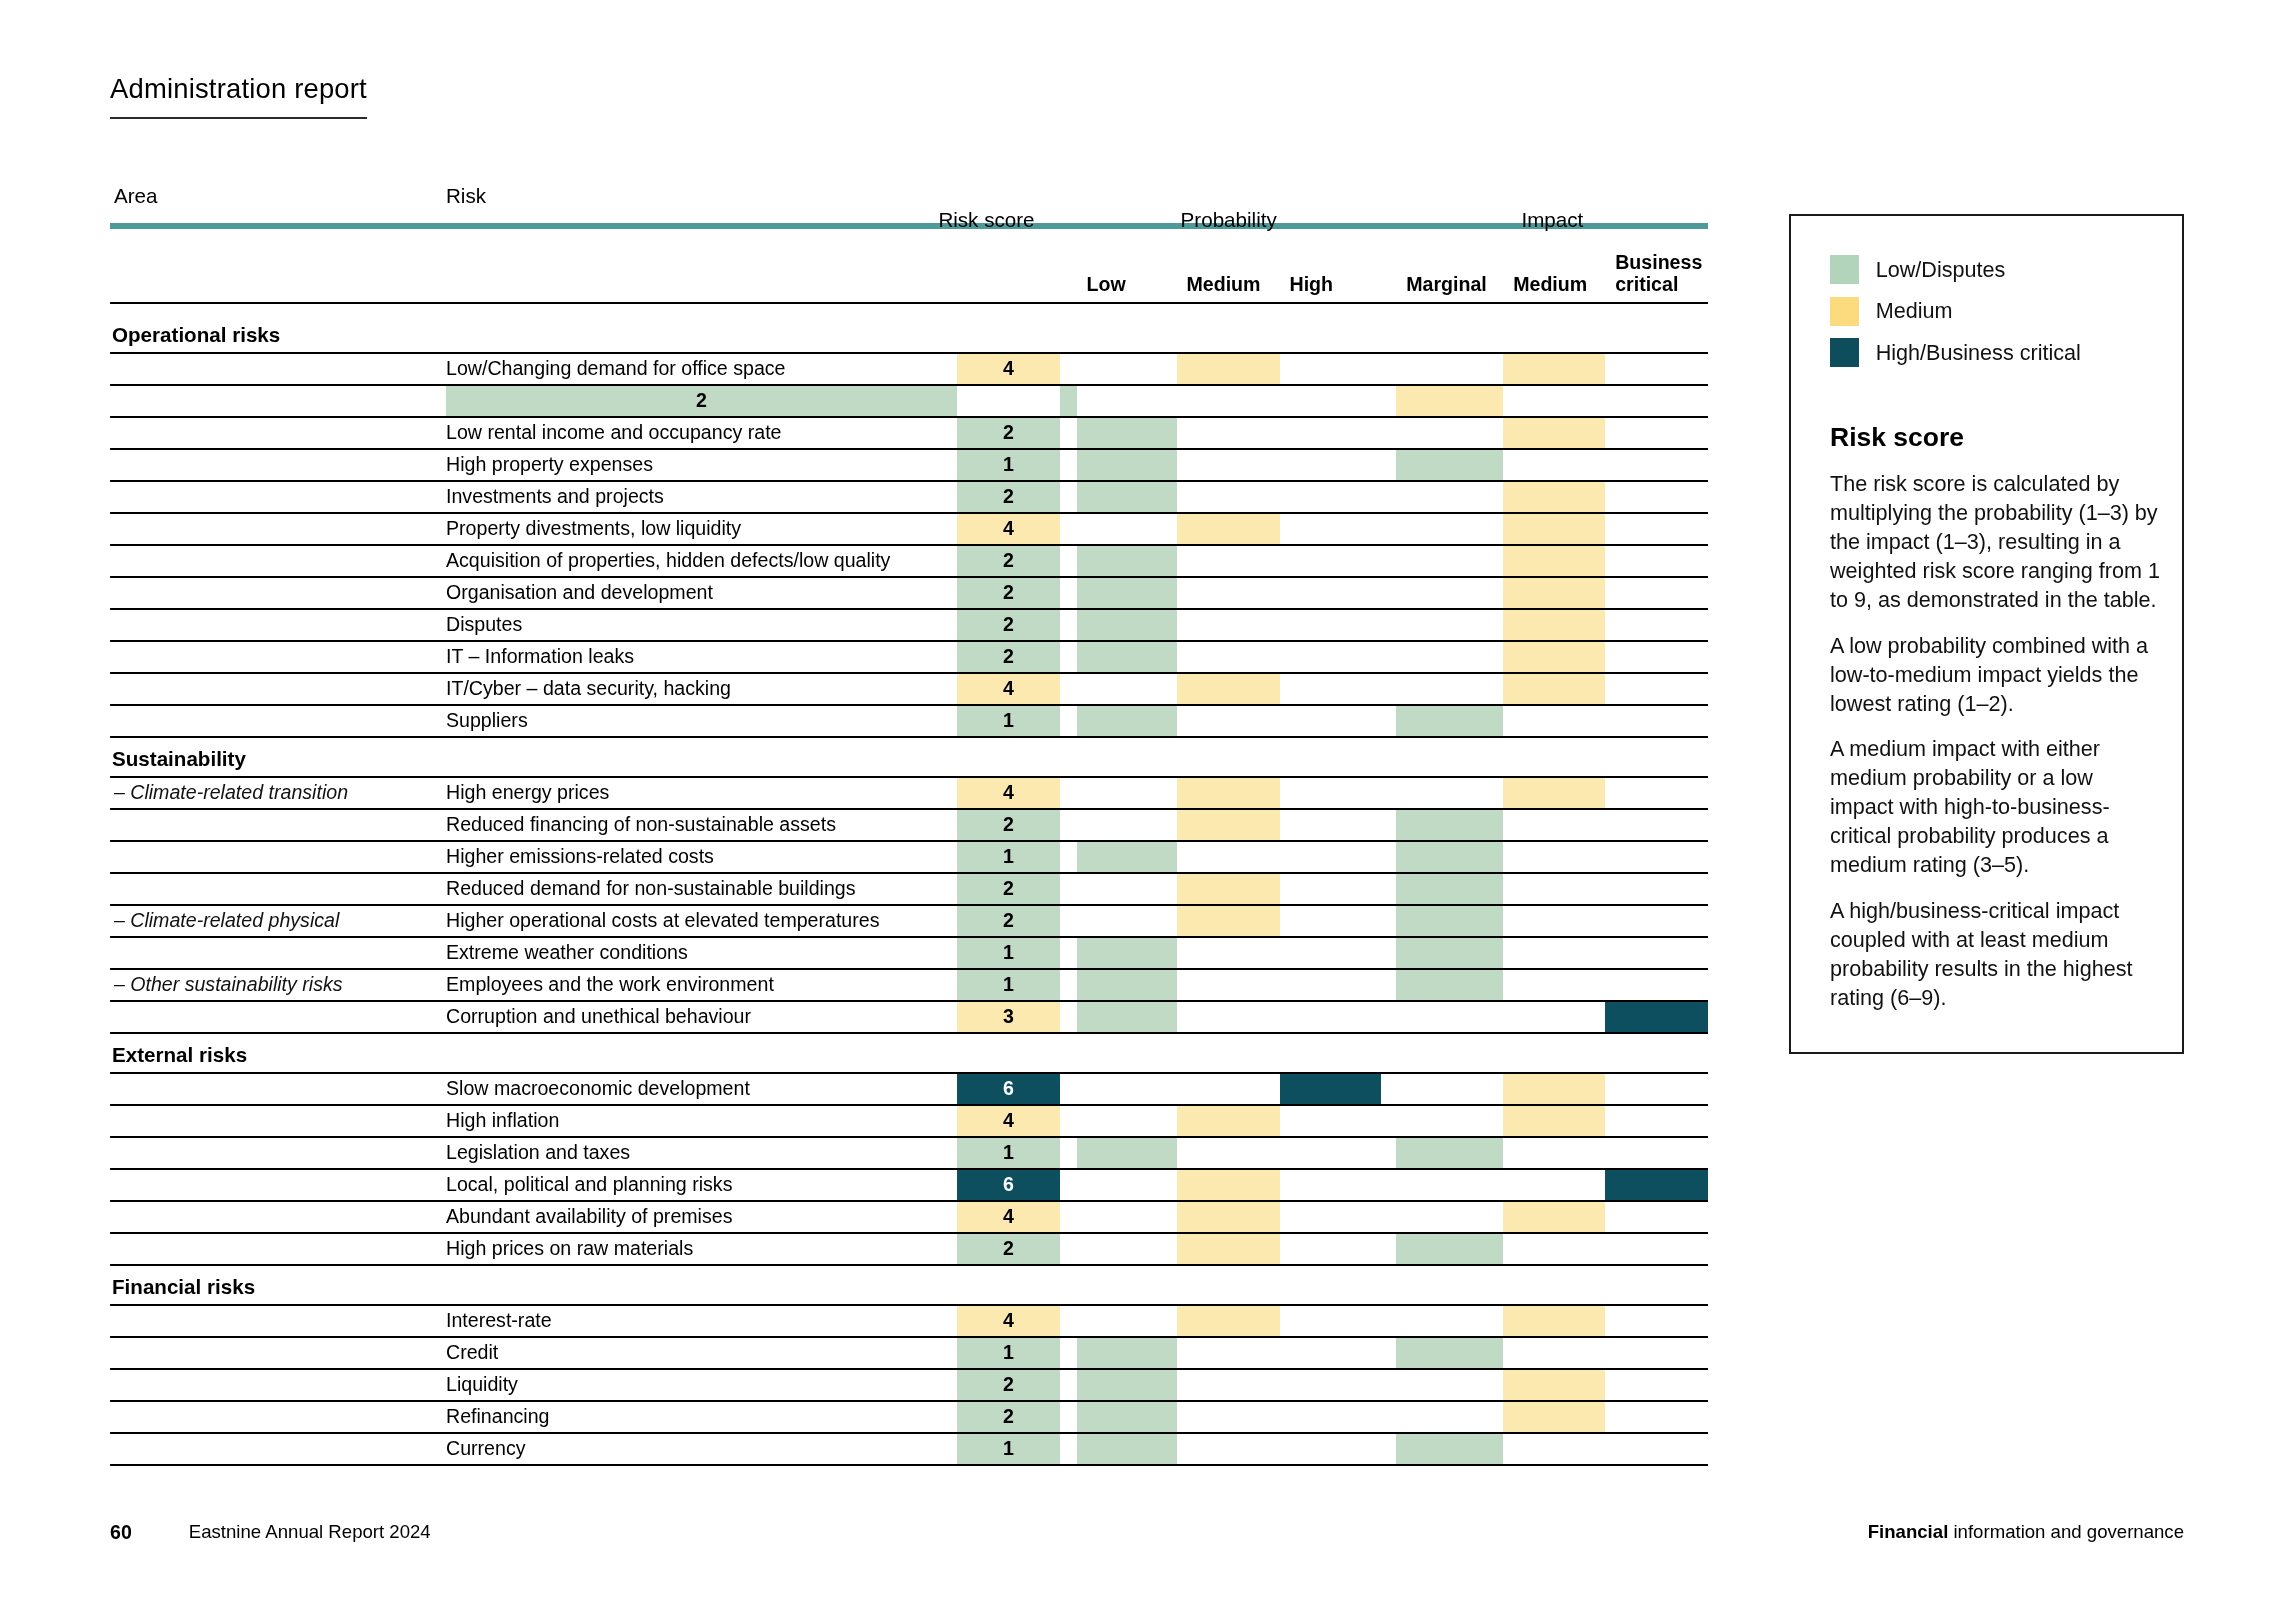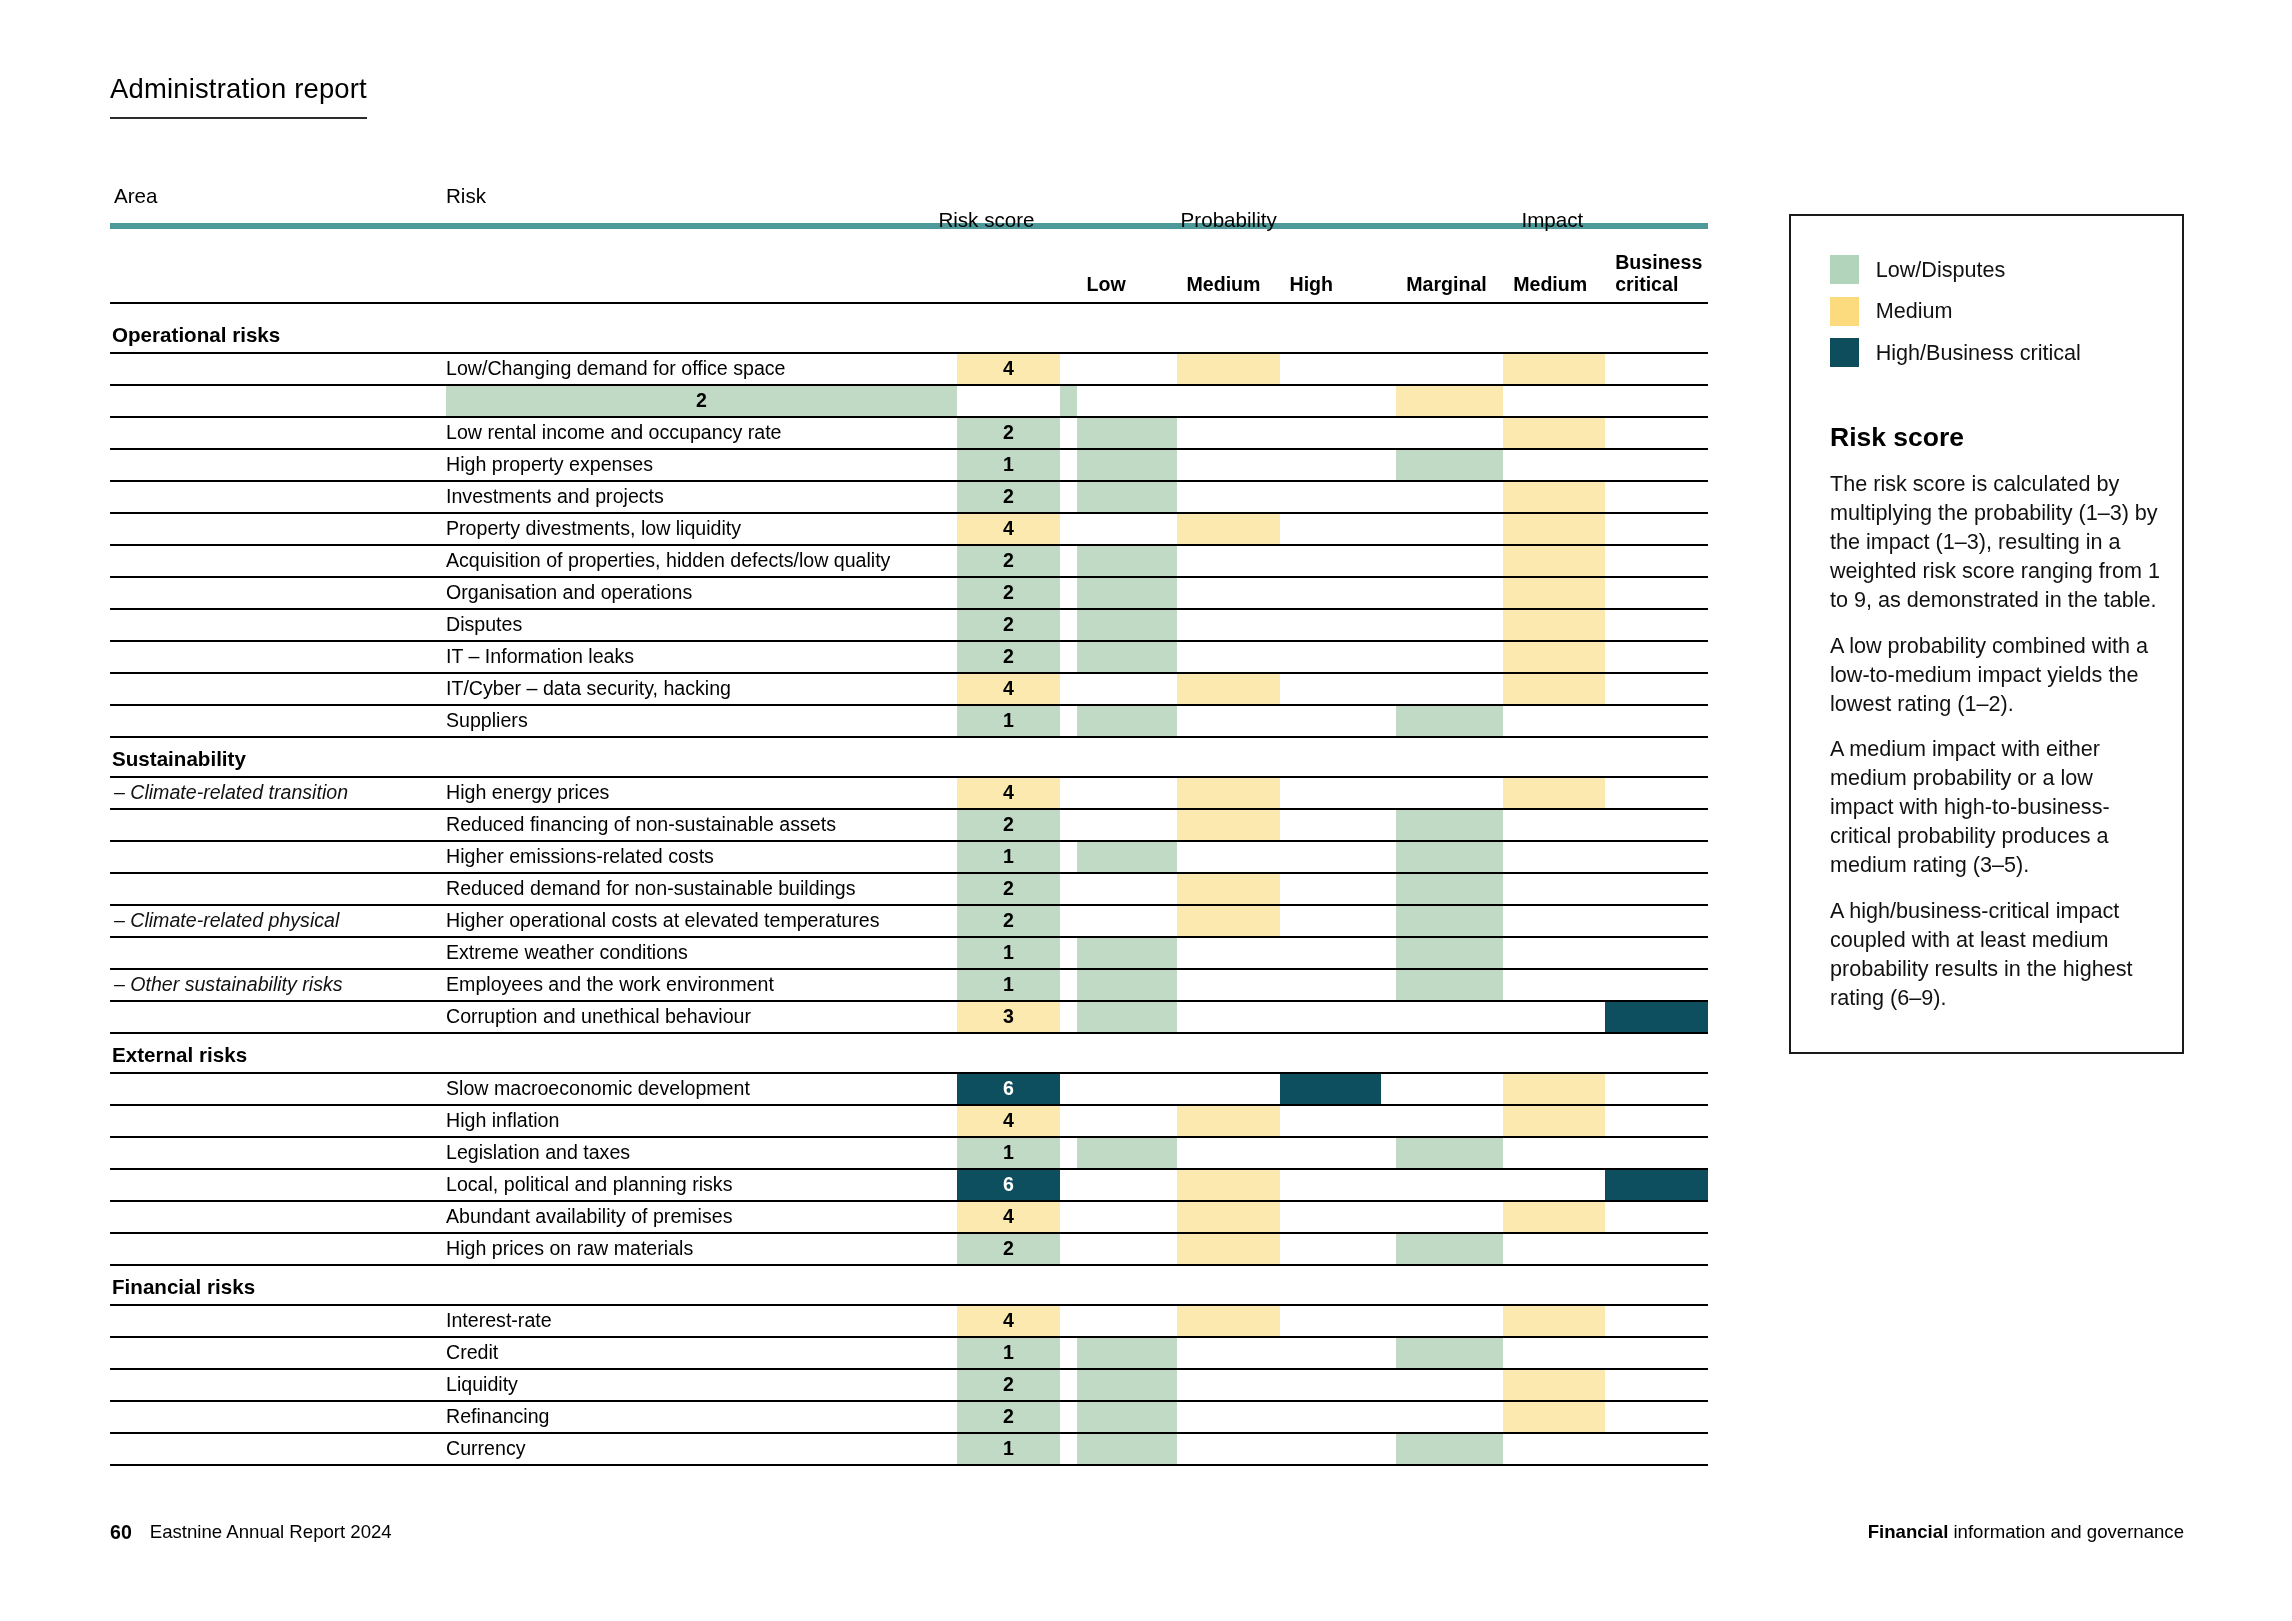--- a/index.html
+++ b/index.html
@@ -77,21 +77,21 @@
   .sw-high{background:var(--legend-high-business-critical,#0e4e5c);}
   .legend-label{font-size:21.6px;color:#111;}
   .panel-heading{margin-top:55px;font-size:26.5px;font-weight:700;margin-bottom:15.7px;}
   .panel-para{font-size:21.6px;line-height:29px;color:#111;margin:0 0 16.7px 0;}
   
   .footer-left{
     position:absolute;left:110px;top:1521px;
     display:flex;align-items:flex-start;font-size:18.6px;
   }
   .footer-page-num{font-weight:700;font-size:19.6px;}
-  .footer-report-name{margin-left:18px;}
+  .footer-report-name{margin-left:57px;}
   .footer-right{
     position:absolute;right:109px;top:1521px;
     font-size:18.6px;text-align:center;
   }
   .footer-right .bold{font-weight:700;}
 </style>
 </head>
 <body>
 
 <div class="page">
@@ -203,21 +203,21 @@
             <div class="cell fill-low"></div>
             <div class="cell"></div>
             <div class="cell"></div>
             <div class="cell"></div>
             <div class="cell"></div>
             <div class="cell fill-medium"></div>
             <div class="cell"></div>
           </div>
           <div class="grid-row trow">
             <div class="cell c-area"></div>
-            <div class="cell c-risk">Organisation and operations</div>
+            <div class="cell c-risk">Organisation and development</div>
             <div class="cell c-score lvl-low">2</div>
             <div class="cell"></div>
             <div class="cell fill-low"></div>
             <div class="cell"></div>
             <div class="cell"></div>
             <div class="cell"></div>
             <div class="cell"></div>
             <div class="cell fill-medium"></div>
             <div class="cell"></div>
           </div>

